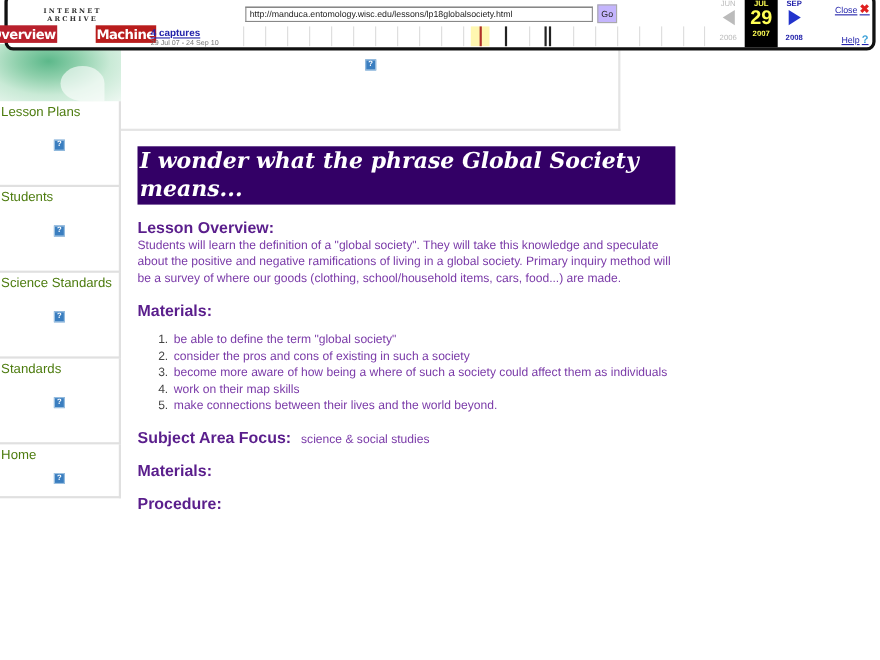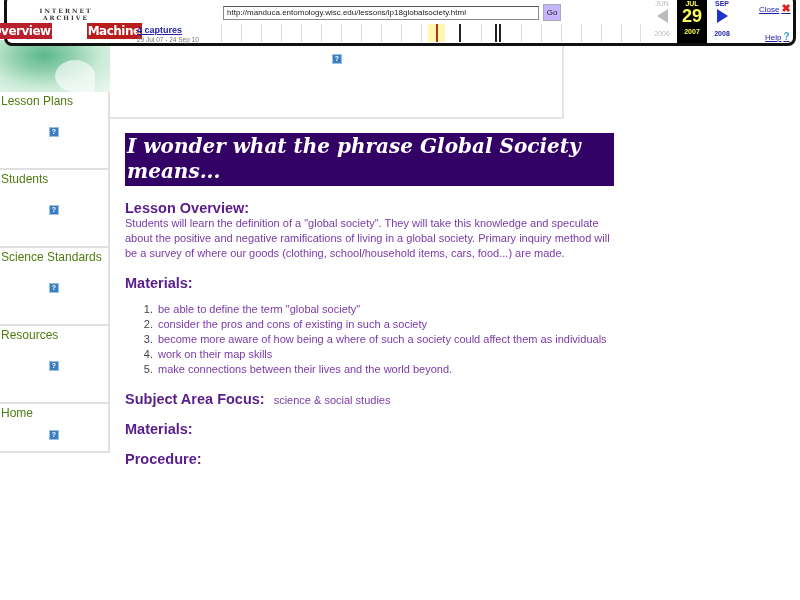--- a/index.html
+++ b/index.html
@@ -189,21 +189,21 @@
   </div>
   <div class="side-cell">
     <a>Students</a>
     <span class="qicon">?</span>
   </div>
   <div class="side-cell">
     <a>Science Standards</a>
     <span class="qicon">?</span>
   </div>
   <div class="side-cell">
-    <a>Resources</a>
+    <a>Standards</a>
     <span class="qicon">?</span>
   </div>
   <div class="side-cell short">
     <a>Home</a>
     <span class="qicon">?</span>
   </div>
 </nav>
 
 <main class="content">
   <h1 class="banner">I wonder what the phrase Global Society means...</h1>

